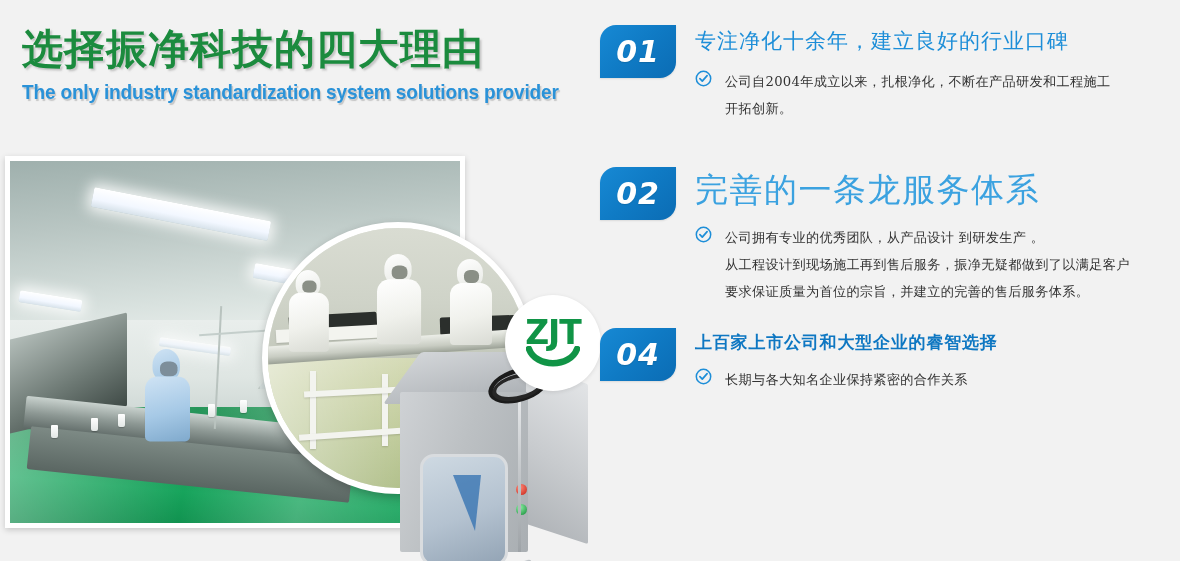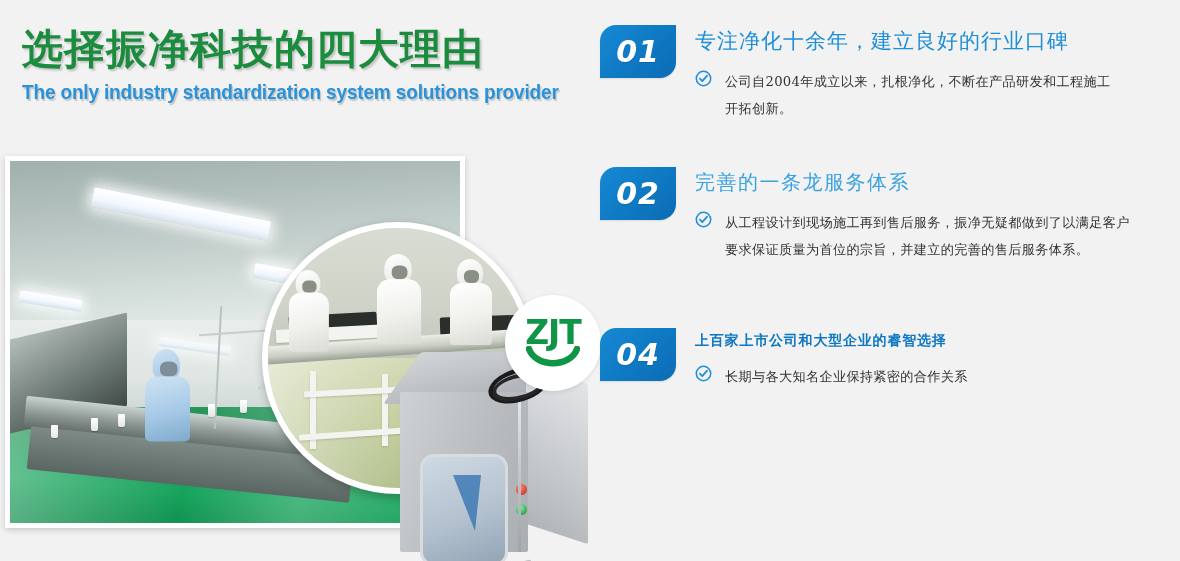--- a/index.html
+++ b/index.html
@@ -316,26 +316,26 @@
   .feature-title {
     white-space: nowrap;
     line-height: 1.18;
   }
   .t-style-a {  
     font-size: 21px; font-weight: 400; color: #1d8ed8;
     font-family: "DejaVu Sans", sans-serif;
     letter-spacing: 1px;
   }
   .t-style-b {  
-    font-size: 20px; font-weight: 400; color: #3ba2e0;
+    font-size: 33px; font-weight: 400; color: #3ba2e0;
     font-family: "DejaVu Sans", sans-serif;
     letter-spacing: 1.5px;
   }
   .t-style-c {  
-    font-size: 14px; font-weight: 700; color: #0e77c2;
+    font-size: 17px; font-weight: 700; color: #0e77c2;
     font-family: "DejaVu Sans", sans-serif;
     letter-spacing: 0.8px;
   }
 
   .bullets { margin-top: 15px; }
 
   .bullet-row {
     display: flex;
     align-items: flex-start;
   }
@@ -502,20 +502,21 @@
         <div class="feature-title t-style-b">完善的一条龙服务体系</div>
         <div class="bullets">
           <div class="bullet-row">
             <div class="check-slot">
               <svg class="check-icon" width="17" height="17" viewBox="0 0 17 17">
                 <circle cx="8.5" cy="8.5" r="7.2" fill="none" stroke="#1d8ed8" stroke-width="1.5"></circle>
                 <path d="M4.9 8.7 L7.3 11.1 L12.1 5.6" fill="none" stroke="#1d8ed8" stroke-width="1.7" stroke-linecap="round" stroke-linejoin="round"></path>
               </svg>
             </div>
             <div class="bullet-lines">
+              <span class="ln">公司拥有专业的优秀团队，从产品设计  到研发生产  。</span>
               <span class="ln">从工程设计到现场施工再到售后服务，振净无疑都做到了以满足客户</span>
               <span class="ln">要求保证质量为首位的宗旨，并建立的完善的售后服务体系。</span>
             </div>
           </div>
         </div>
       </div>
     </div>
 
     <div class="feature" id="feature-2">
       <div class="badge">04</div>

